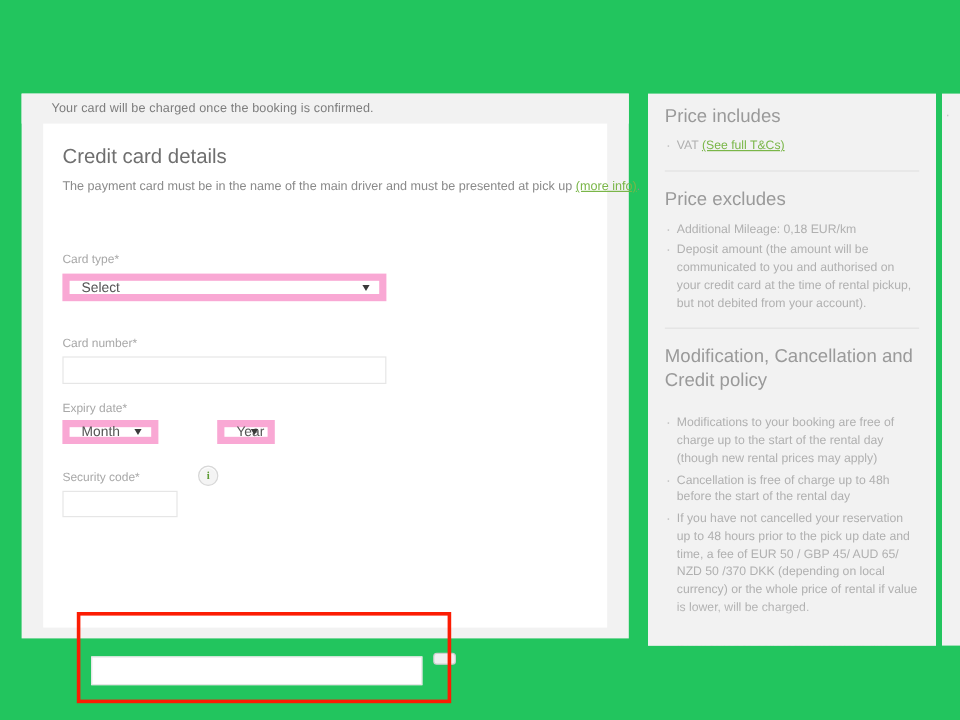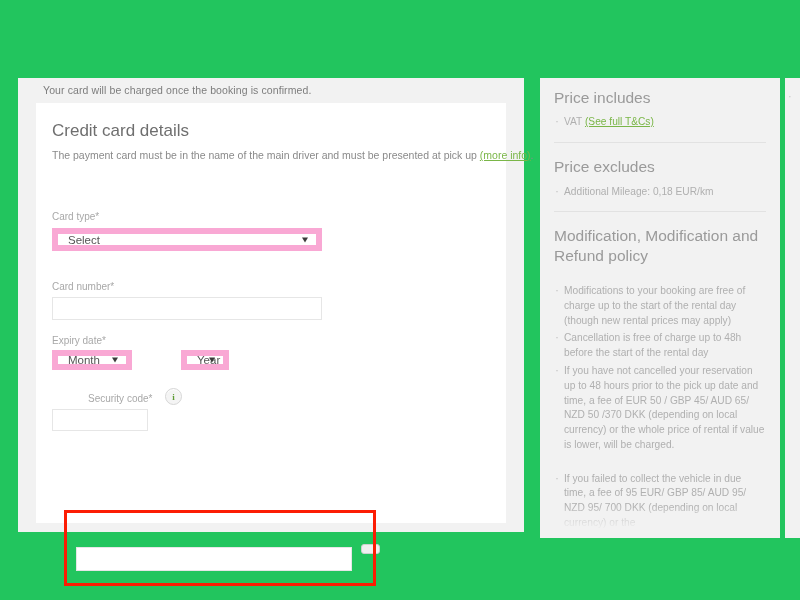--- a/index.html
+++ b/index.html
@@ -130,21 +130,21 @@
   .lbl-cardtype  { left: 16px; top: 108px; }
   .sel-cardtype  { left: 16px; top: 125px; width: 270px; height: 23px; }
 
   .lbl-cardnum   { left: 16px; top: 178px; }
   .txt-cardnum   { left: 16px; top: 194px; width: 270px; height: 23px; }
 
   .lbl-expiry    { left: 16px; top: 232px; }
   .sel-month     { left: 16px; top: 247px; width: 80px; height: 20px; }
   .sel-year      { left: 102px; top: 247px; width: 48px; height: 20px; margin-left: 43px; }
 
-  .lbl-seccode   { left: 16px; top: 290px; margin-left: 36px; }
+  .lbl-seccode   { left: 16px; top: 290px; }
   .txt-seccode   { left: 16px; top: 306px; width: 96px; height: 22px; }
 
   .info-icon {
     position: absolute;
     left: 129px;
     top: 285px;
     width: 15px;
     height: 15px;
     border-radius: 50%;
     background: #f4f4f4;
@@ -345,25 +345,26 @@
       <div class="sb-h">Price includes</div>
       <ul class="sb-list">
         <li><span>VAT </span><a class="grn" href="#">(See full T&amp;Cs)</a></li>
       </ul>
 
       <div class="sb-div"></div>
 
       <div class="sb-h">Price excludes</div>
       <ul class="sb-list">
         <li>Additional Mileage: 0,18 EUR/km</li>
+        <li>Deposit amount (the amount will be communicated to you and authorised on your credit card at the time of rental pickup, but not debited from your account).</li>
       </ul>
 
       <div class="sb-div"></div>
 
-      <div class="sb-h tight">Modification, Modification and Refund policy</div>
+      <div class="sb-h tight">Modification, Cancellation and Credit policy</div>
       <div class="sb-gap"></div>
       <ul class="sb-list">
         <li>Modifications to your booking are free of charge up to the start of the rental day (though new rental prices may apply)</li>
         <li>Cancellation is free of charge up to 48h before the start of the rental day</li>
         <li>If you have not cancelled your reservation up to 48 hours prior to the pick up date and time, a fee of EUR 50 / GBP 45/ AUD 65/ NZD 50 /370 DKK (depending on local currency) or the whole price of rental if value is lower, will be charged.</li>
       </ul>
       <div class="sb-spacer"></div>
       <ul class="sb-list">
         <li>If you failed to collect the vehicle in due time, a fee of 95 EUR/ GBP 85/ AUD 95/ NZD 95/ 700 DKK (depending on local currency) or the</li>
       </ul>

